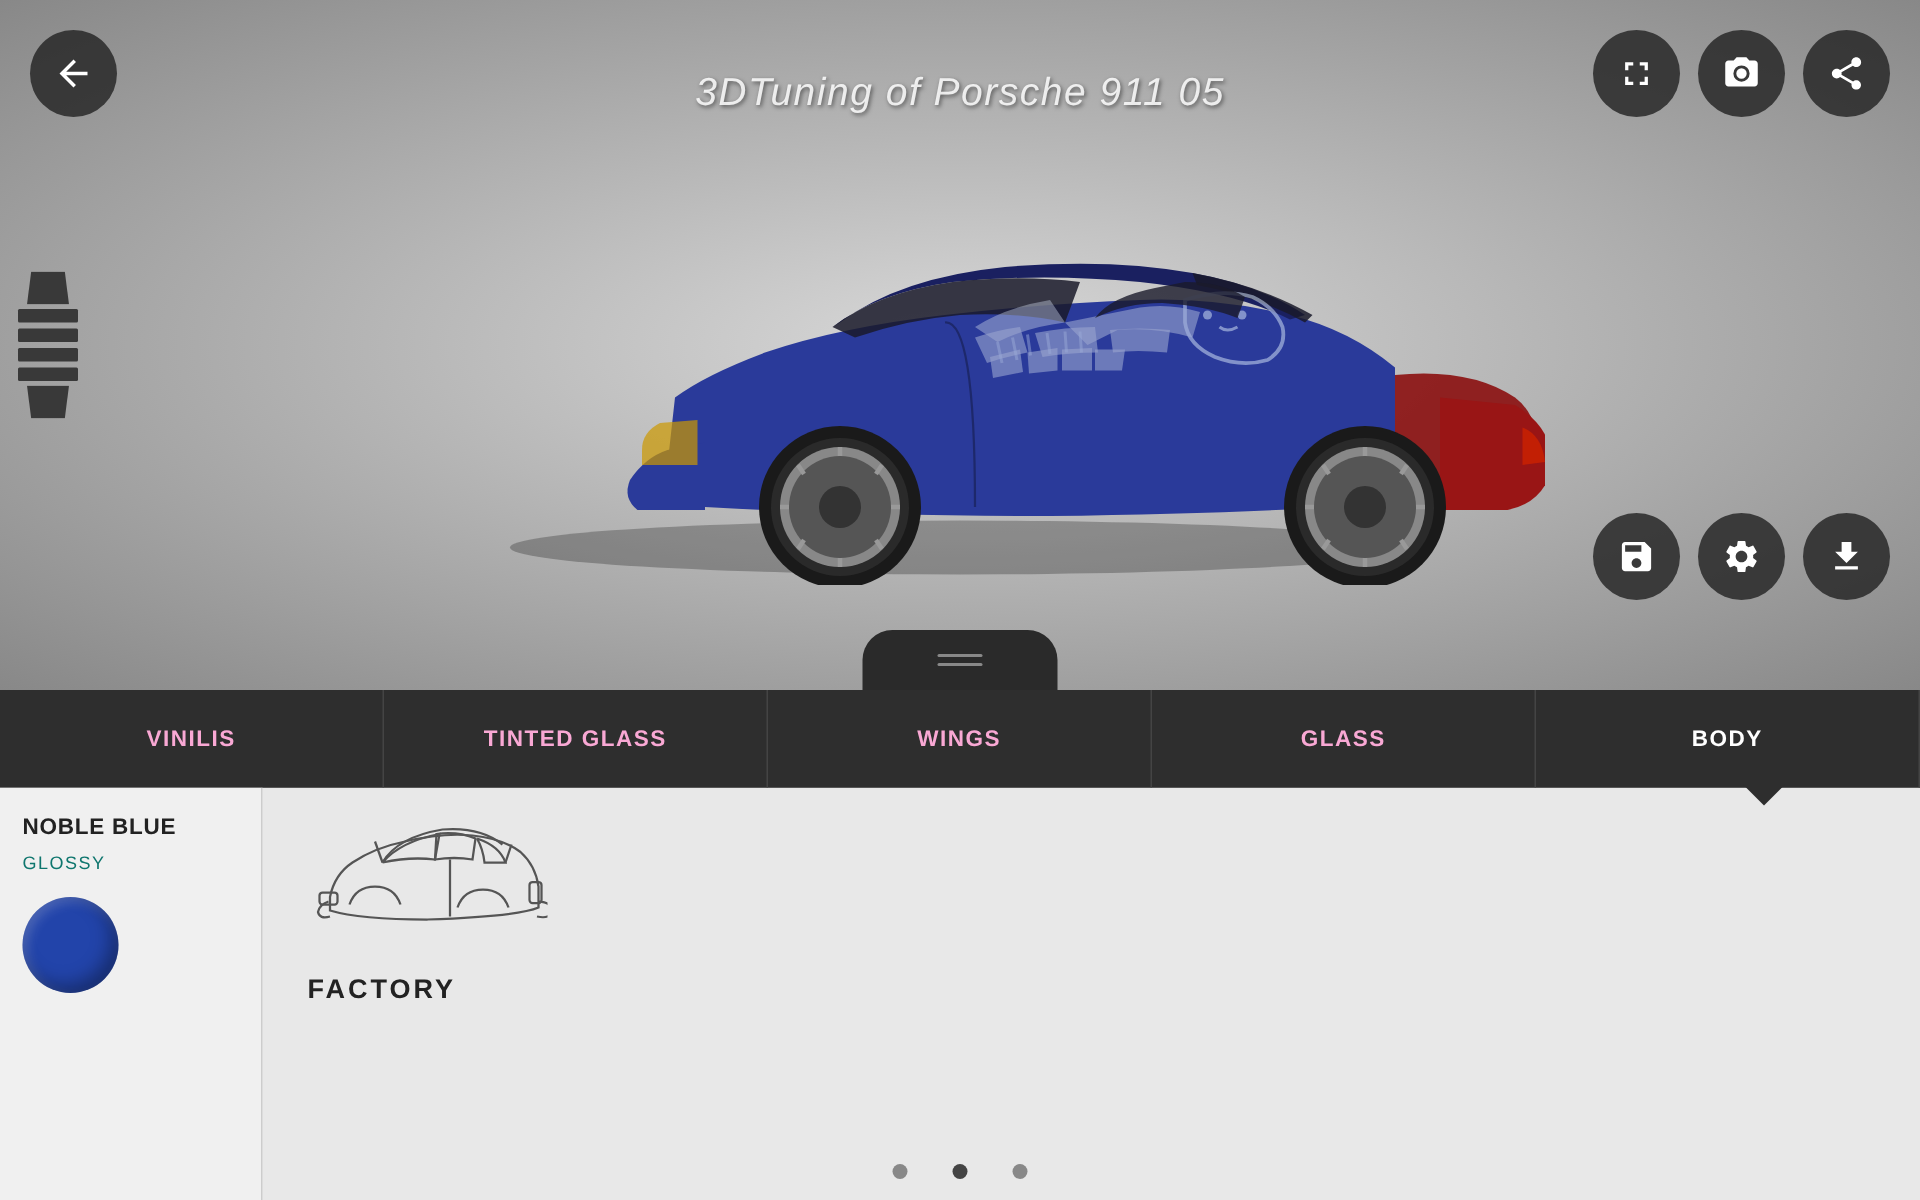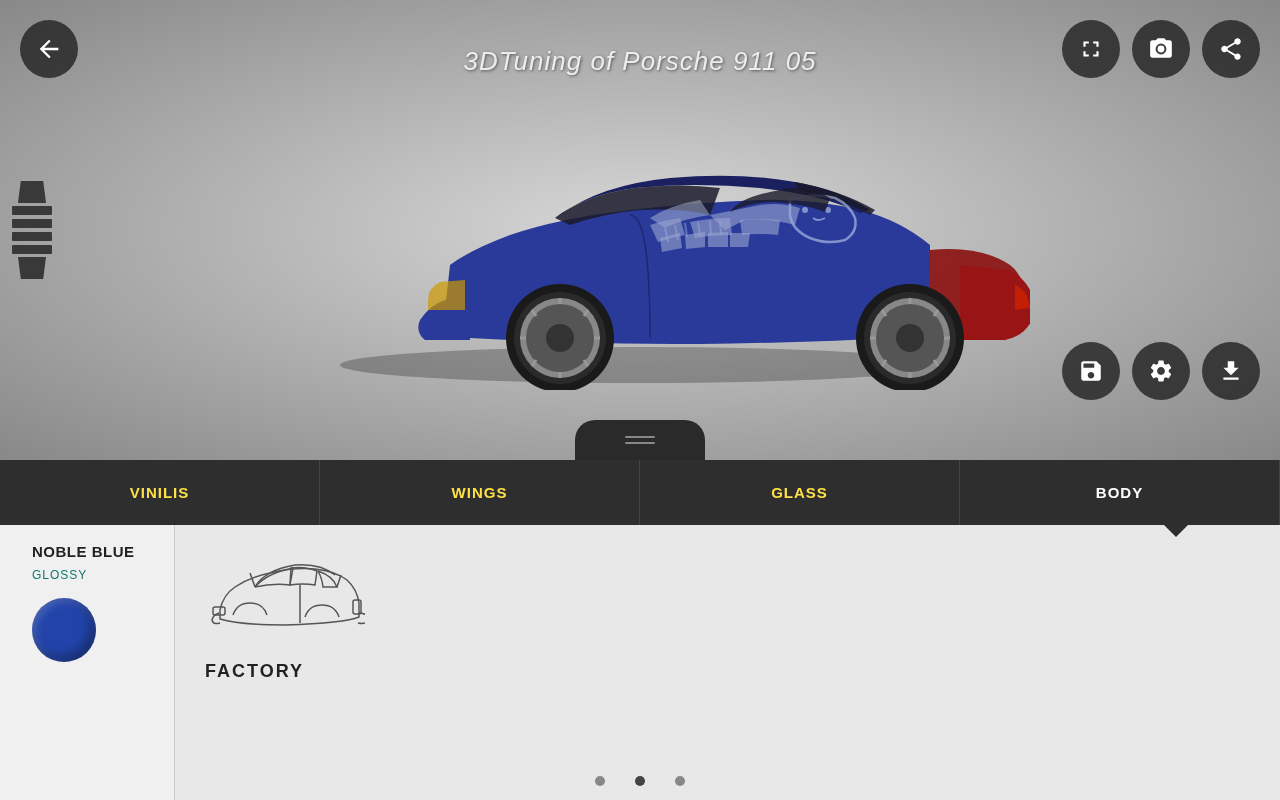--- a/index.html
+++ b/index.html
@@ -134,21 +134,21 @@
       align-items: center;
       position: relative;
       z-index: 5;
     }
     .tab-item {
       flex: 1;
       height: 100%;
       display: flex;
       align-items: center;
       justify-content: center;
-      color: #fde047;
+      color: #f9a8d4;
       font-size: 15px;
       font-weight: 600;
       letter-spacing: 1px;
       cursor: pointer;
       border-right: 1px solid #444;
     }
     .tab-item:last-child { border-right: none; }
     .tab-item.active {
       color: white;
     }
@@ -160,21 +160,21 @@
       background: #e8e8e8;
       display: flex;
       position: relative;
     }
 
     
     #color-panel {
       width: 175px;
       background: #f0f0f0;
       border-right: 1px solid #ccc;
-      padding: 18px 32px;
+      padding: 18px 15px;
       display: flex;
       flex-direction: column;
       align-items: flex-start;
       gap: 8px;
     }
     #color-name {
       font-size: 15px;
       font-weight: 700;
       color: #222;
       letter-spacing: 0.5px;
@@ -189,21 +189,21 @@
       height: 64px;
       border-radius: 50%;
       background: #2244aa;
       margin-top: 8px;
       box-shadow: inset -4px -4px 10px rgba(0,0,0,0.3), inset 2px 2px 6px rgba(255,255,255,0.2);
     }
 
     
     #content-panel {
       flex: 1;
-      padding: 20px 30px;
+      padding: 8px 30px;
       display: flex;
       flex-direction: column;
       align-items: flex-start;
       gap: 16px;
     }
 
     
     #body-sketch {
       width: 160px;
       height: 100px;
@@ -400,20 +400,23 @@
     </div>
   </div>
 
 </div>
 
 <div id="tabbar">
   <div class="tab-item">
     <span>VINILIS</span>
   </div>
   <div class="tab-item">
+    <span>TINTED GLASS</span>
+  </div>
+  <div class="tab-item">
     <span>WINGS</span>
   </div>
   <div class="tab-item">
     <span>GLASS</span>
   </div>
   <div class="tab-item active">
     <span>BODY</span>
   </div>
 
   <div style="position:absolute; bottom:-12px; right:90px; width:0; height:0; border-left:14px solid transparent; border-right:14px solid transparent; border-top:14px solid #2e2e2e;"></div>

